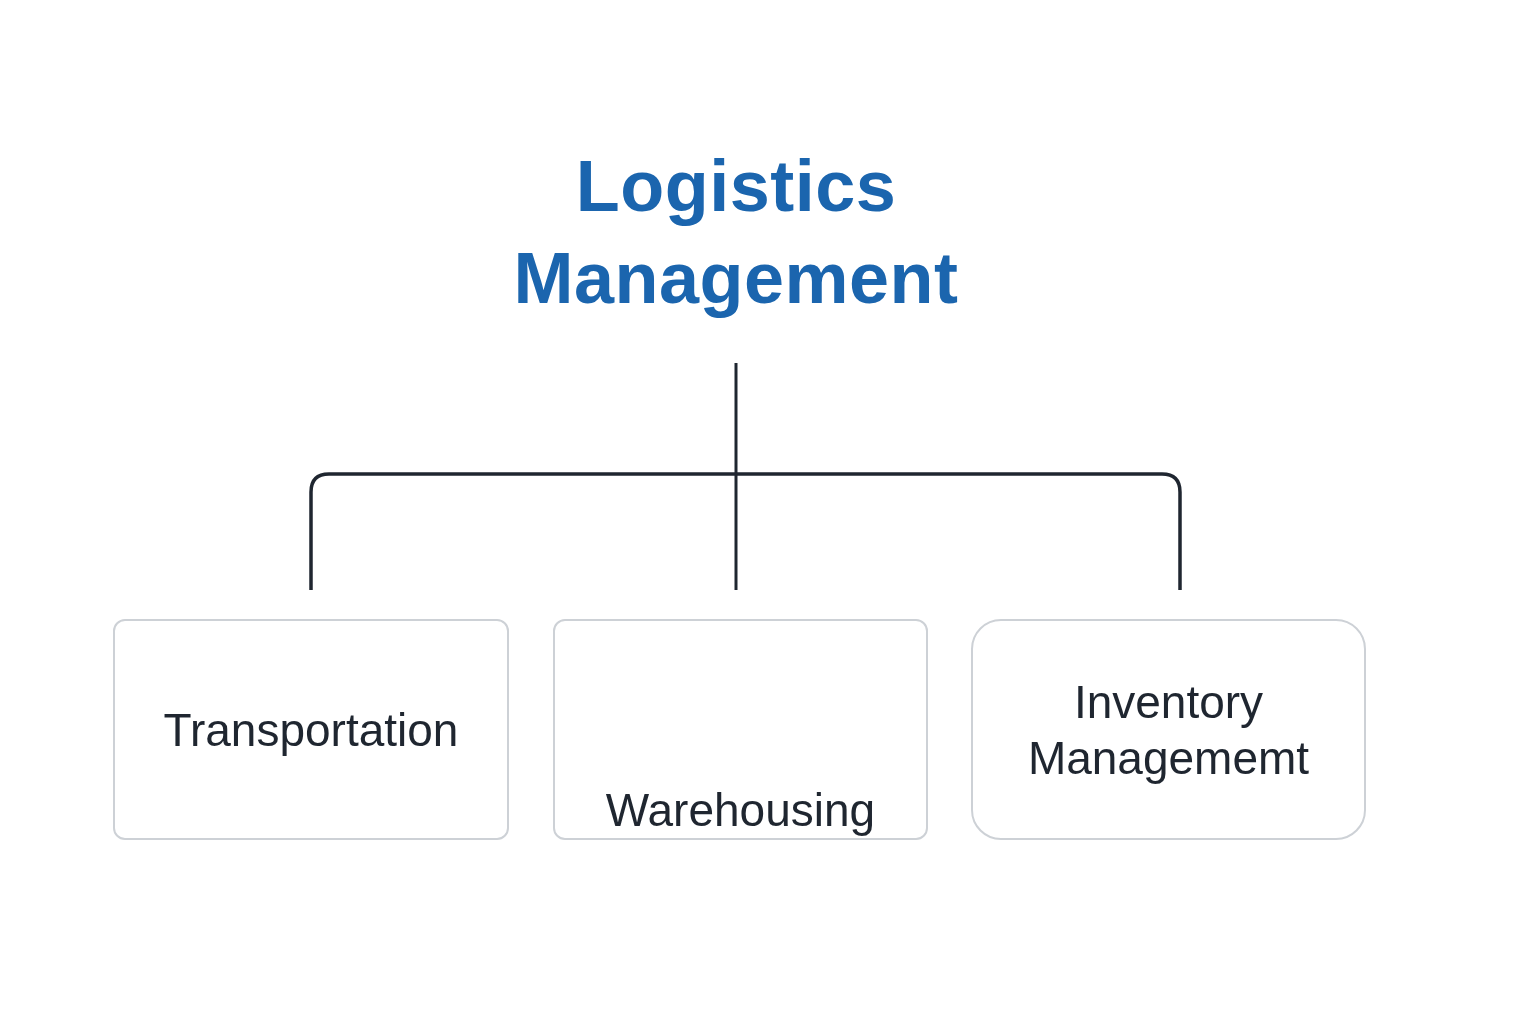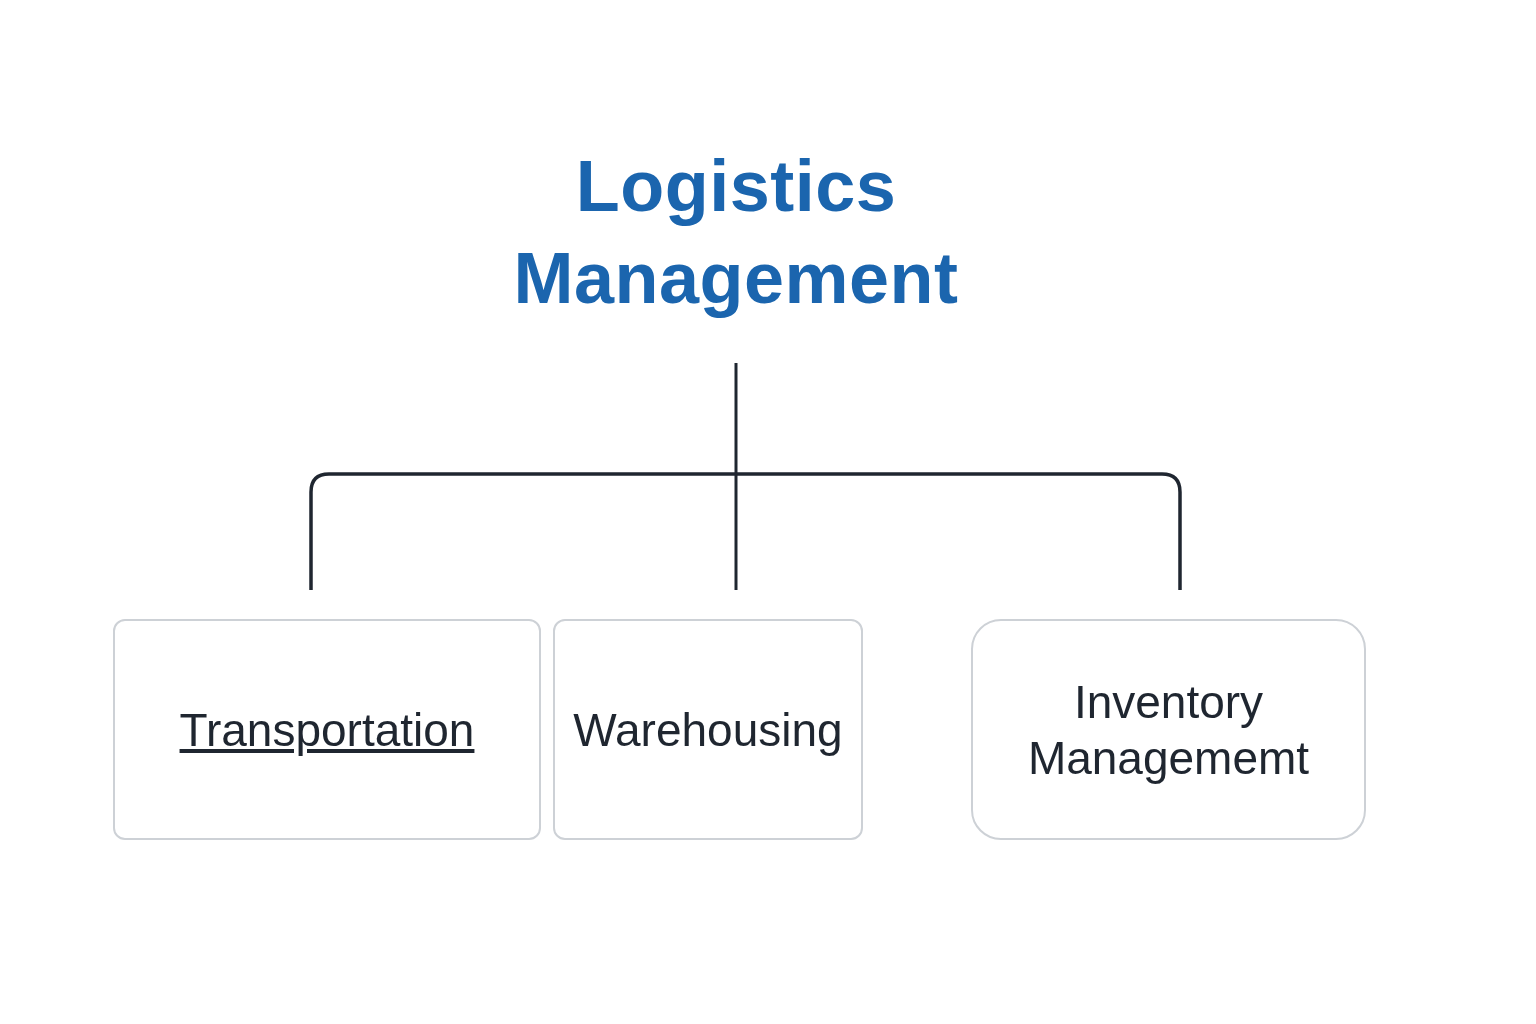--- a/index.html
+++ b/index.html
@@ -45,22 +45,22 @@
       display: flex;
       align-items: center;
       justify-content: center;
       flex-direction: column;
       color: #1f2630;
       font-size: 46px;
       line-height: 56px;
       text-align: center;
     }
     .node span { display: block; }
-    #node-0 { left: 113px; width: 428px; text-decoration: underline; }
-    #node-1 { left: 553px; width: 310px; }
+    #node-0 { left: 113px; width: 396px; }
+    #node-1 { left: 553px; width: 375px; justify-content: flex-end; }
     #node-2 { left: 971px; width: 395px; border-radius: 30px; }
   </style>
 </head>
 <body>
 
 <div class="title">
   <span>Logistics</span>
   <span>Management</span>
 </div>
 

